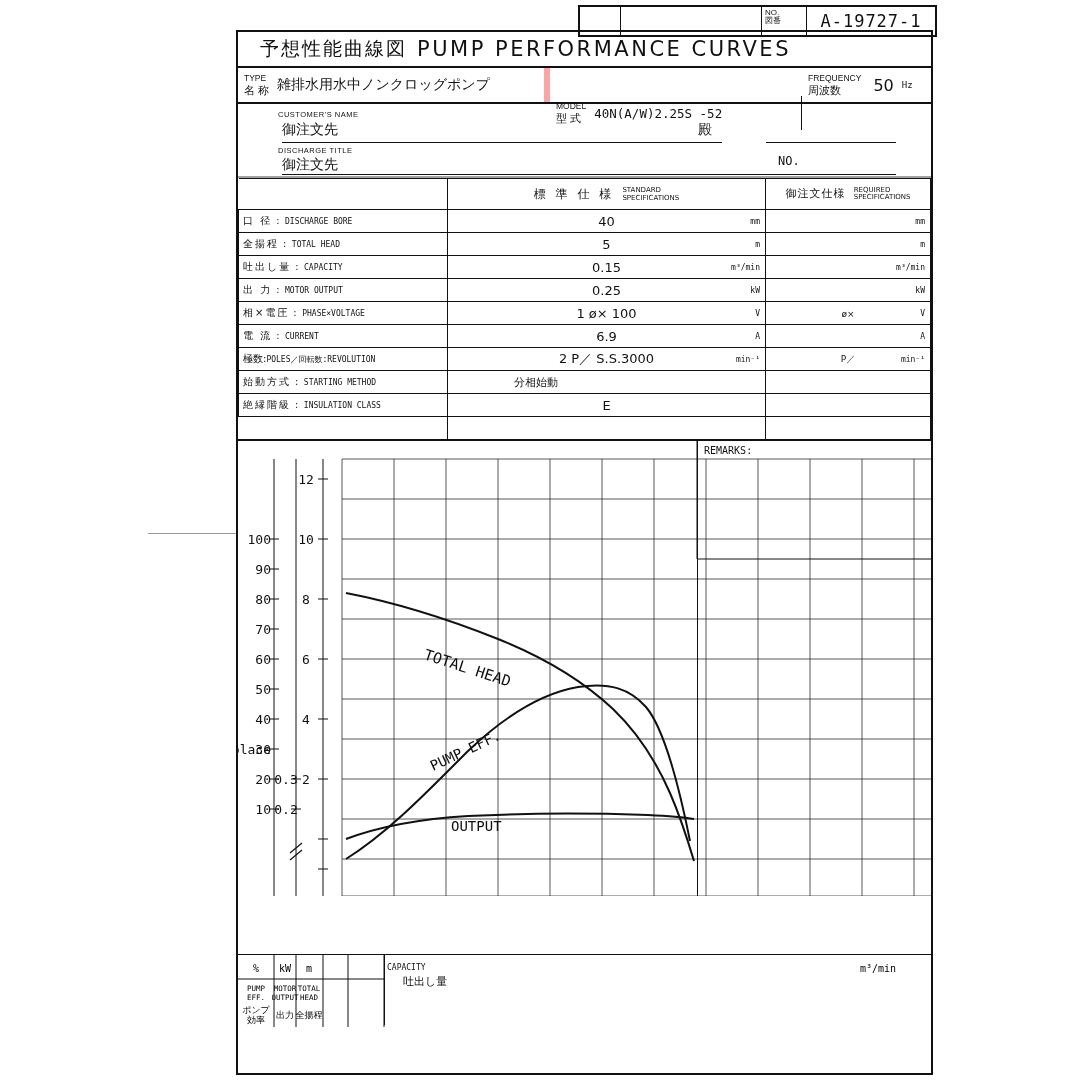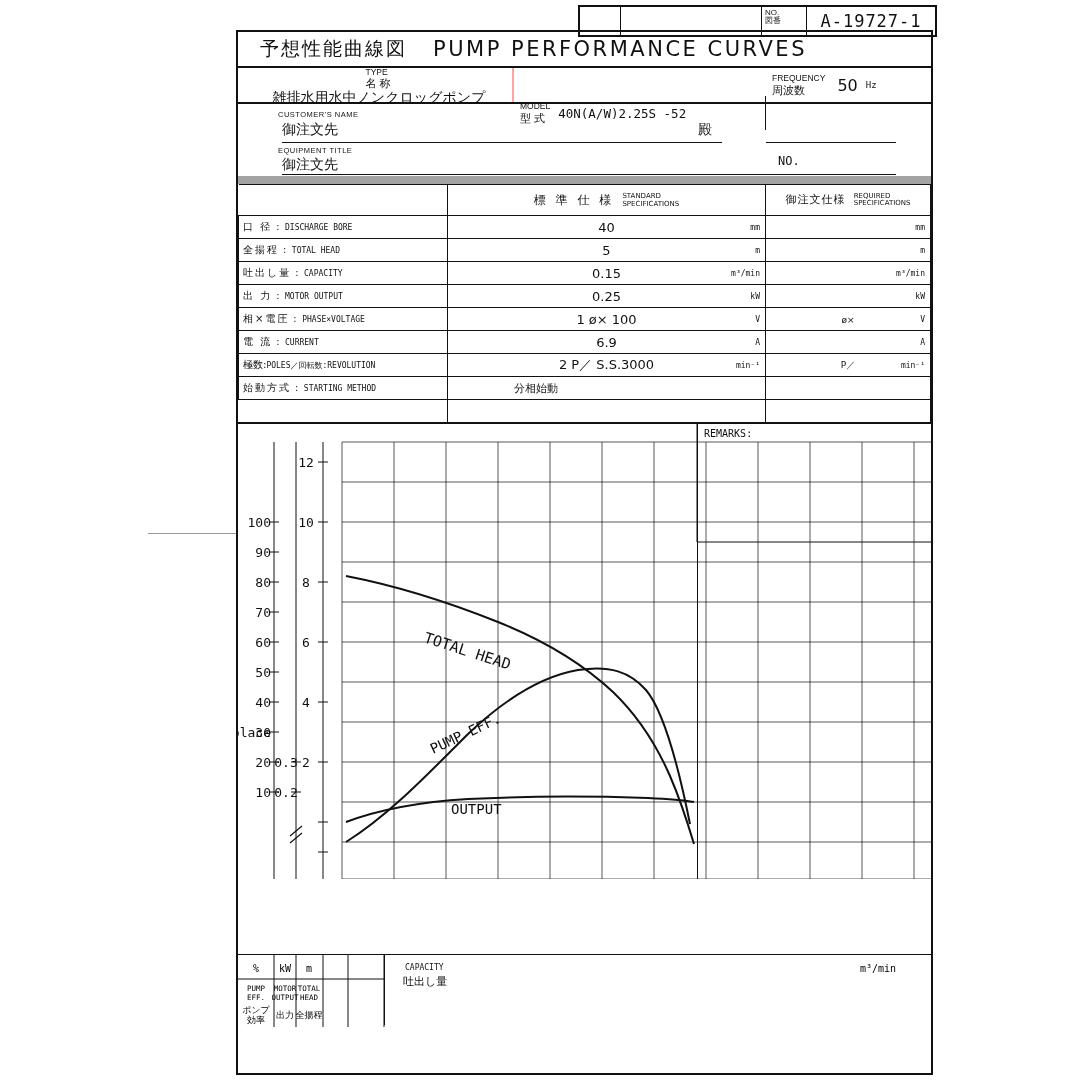--- a/index.html
+++ b/index.html
@@ -11,32 +11,32 @@
   .dwgbox .c1{width:40px;border-right:1px solid #111;}
   .dwgbox .c2{width:140px;border-right:1px solid #111;}
   .dwgbox .c3{width:45px;border-right:1px solid #111;font-size:8px;line-height:1.05;padding:2px 2px 0 3px;box-sizing:border-box;}
   .dwgbox .c4{flex:1;display:flex;align-items:center;justify-content:center;font-family:"DejaVu Sans Mono",monospace;font-size:17px;letter-spacing:1px;}
 
   
   .frame{position:absolute;left:236px;top:30px;width:697px;height:1045px;border:2px solid #111;box-sizing:border-box;}
 
   .title{height:36px;border-bottom:2px solid #111;display:flex;align-items:center;padding-left:22px;box-sizing:border-box;}
   .title .jp{font-size:19px;letter-spacing:2px;font-family:"DejaVu Sans",sans-serif;}
-  .title .en{font-size:21px;letter-spacing:2.5px;margin-left:26px;font-family:"DejaVu Sans",sans-serif;text-align:right;}
+  .title .en{font-size:21px;letter-spacing:2.5px;margin-left:10px;font-family:"DejaVu Sans",sans-serif;text-align:right;}
 
   .row2{height:34px;border-bottom:2px solid #111;display:flex;}
   .row2 .cell{display:flex;align-items:center;height:100%;box-sizing:border-box;}
   .lbl2{font-size:8.5px;line-height:1.1;padding-left:6px;}
   .lbl2 b{font-weight:normal;font-size:11px;display:block;}
   .val2{font-size:14px;font-family:"DejaVu Sans",sans-serif;padding-left:8px;}
-  .seg-type{width:276px;border-right:2px solid #fca5a5;flex-direction:column;}
+  .seg-type{width:312px;border-right:6px solid #fca5a5;}
   .seg-model{width:252px;border-right:1px solid #111;margin-top:28px;}
   .seg-freq{flex:1;}
 
-  .cust{height:72px;border-bottom:8px solid #a3a3a3;position:relative;}
+  .cust{height:72px;border-bottom:2px solid #a3a3a3;position:relative;}
   .cust .k{position:absolute;font-size:7.5px;letter-spacing:.5px;}
   .cust .v{position:absolute;font-size:14px;font-family:"DejaVu Sans",sans-serif;}
   .cust .line{position:absolute;border-bottom:1px solid #111;}
 
   
   .spec{border-bottom:2px solid #111;}
   .spec table{border-collapse:collapse;width:100%;}
   .spec td{border:1px solid #111;height:22px;font-size:10px;padding:0 4px;font-family:"DejaVu Sans",sans-serif;}
   .spec td.nm{width:200px;font-size:10px;}
   .spec td.std{width:247px;text-align:center;position:relative;}
@@ -50,21 +50,21 @@
   .spec td.nm .jp{letter-spacing:2px;}
   .spec td.nm .en{font-size:8px;font-family:"DejaVu Sans Mono",monospace;letter-spacing:0;}
 
   
   .chartwrap{position:relative;height:455px;}
   .remarks{position:absolute;left:459px;top:0;right:0;bottom:0;border-left:1px solid #111;}
   .remarks .rlabel{font-size:10px;padding:4px 0 0 6px;font-family:"DejaVu Sans Mono",monospace;}
 
   .footer{position:absolute;left:0;right:0;bottom:0;height:118px;border-top:1px solid #111;}
   .capbox{position:absolute;left:146px;top:0;right:0;height:70px;border-left:1px solid #111;}
-  .capbox .cl{font-size:8px;font-family:"DejaVu Sans Mono",monospace;padding:8px 0 0 20px;}
+  .capbox .cl{font-size:8px;font-family:"DejaVu Sans Mono",monospace;padding:8px 0 0 2px;}
   .capbox .cj{font-size:11px;padding:2px 0 0 18px;}
   .logobar{position:absolute;left:0;right:0;bottom:0;height:46px;border-top:2px solid #111;display:flex;align-items:center;}
   .logobar .k{font-size:7.5px;line-height:1;margin-left:58px;text-align:center;}
   .logobar .brand{font-size:25px;letter-spacing:1px;margin-left:4px;font-family:"DejaVu Sans",sans-serif;}
   .logobar .en{font-size:18px;letter-spacing:2px;margin-left:38px;font-family:"DejaVu Sans Mono",monospace;}
   .logobar .tail{position:absolute;right:0;top:0;bottom:0;width:92px;border-left:1px solid #111;}
 
   .leftstub{position:absolute;left:148px;top:533px;width:88px;border-bottom:1px solid #999;}
   svg{display:block;}
   text{font-family:"DejaVu Sans Mono",monospace;}
@@ -118,21 +118,21 @@
       </div>
     </div>
 
     <div class="cust">
       <span class="k" style="left:40px;top:6px;">CUSTOMER'S NAME</span>
       <span class="v" style="left:44px;top:17px;">御注文先</span>
       <span class="line" style="left:44px;top:38px;width:440px;"></span>
       <span class="v" style="left:460px;top:17px;">殿</span>
       <span class="line" style="left:528px;top:38px;width:130px;"></span>
 
-      <span class="k" style="left:40px;top:42px;">EQUIPMENT TITLE</span>
+      <span class="k" style="left:40px;top:42px;">DISCHARGE TITLE</span>
       <span class="v" style="left:44px;top:52px;">御注文先</span>
       <span class="line" style="left:44px;top:70px;width:580px;"></span>
       <span class="v" style="left:540px;top:50px;font-family:'DejaVu Sans Mono',monospace;font-size:12px;">NO.</span>
       <span class="line" style="left:540px;top:70px;width:118px;"></span>
     </div>
 
     <div class="spec">
       <table>
         <tbody>
             <tr>
@@ -187,20 +187,25 @@
           <td class="nm"><span class="jp" style="letter-spacing:0">極数:</span><span class="en">POLES／回転数:REVOLUTION</span></td>
           <td class="std"><span class="val">2  P／  S.S.3000</span><span class="unit">min⁻¹</span></td>
           <td class="req"><span class="sub">P／</span><span class="unit">min⁻¹</span></td>
         </tr>
         <tr>
           <td class="nm"><span class="jp">始動方式</span> <span class="en">: STARTING METHOD</span></td>
           <td class="std" style="text-align:left;padding-left:66px;"><span class="sub" style="font-size:11px;">分相始動</span></td>
           <td class="req"><span></span></td>
         </tr>
         <tr>
+          <td class="nm"><span class="jp">絶縁階級</span> <span class="en">: INSULATION CLASS</span></td>
+          <td class="std"><span class="val">E</span></td>
+          <td class="req"><span></span></td>
+        </tr>
+        <tr>
           <td class="nm" style="border-left:none;border-bottom:none;height:13px;"></td>
           <td class="std" style="border-bottom:none;"></td>
           <td class="req" style="border-bottom:none;"></td>
         </tr>
       </tbody>
         </table>
     </div>
 
     <div class="chartwrap">
       <svg width="693" height="455" viewBox="0 0 693 455">

